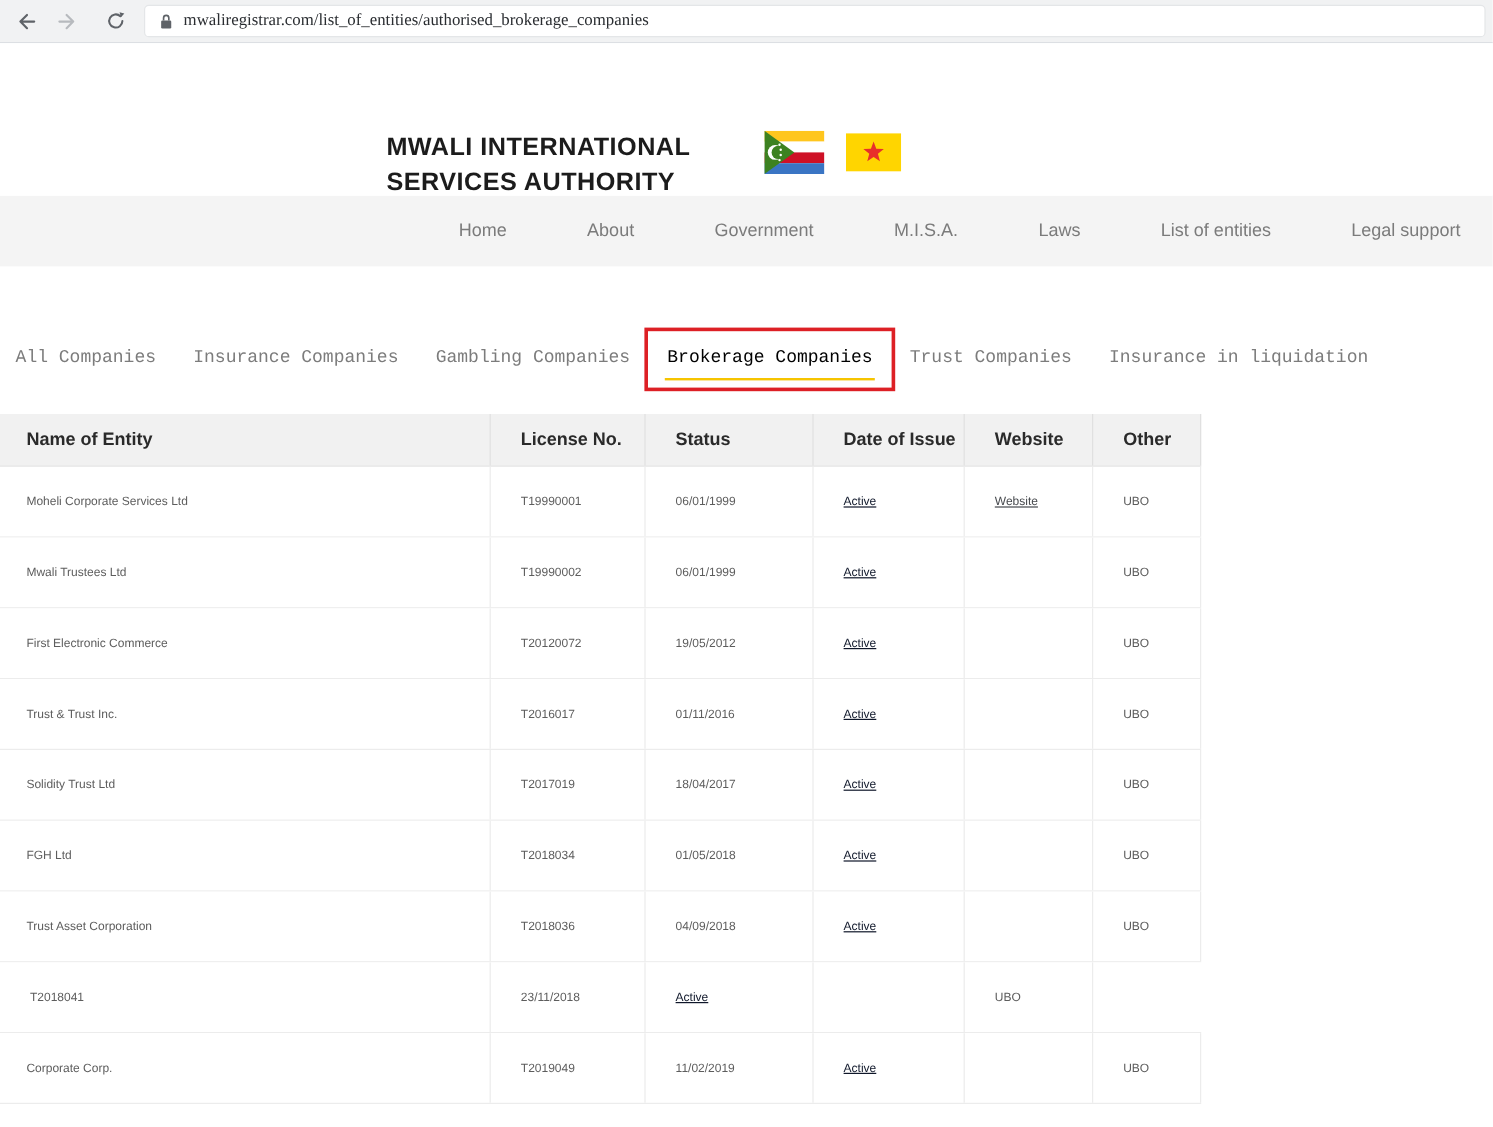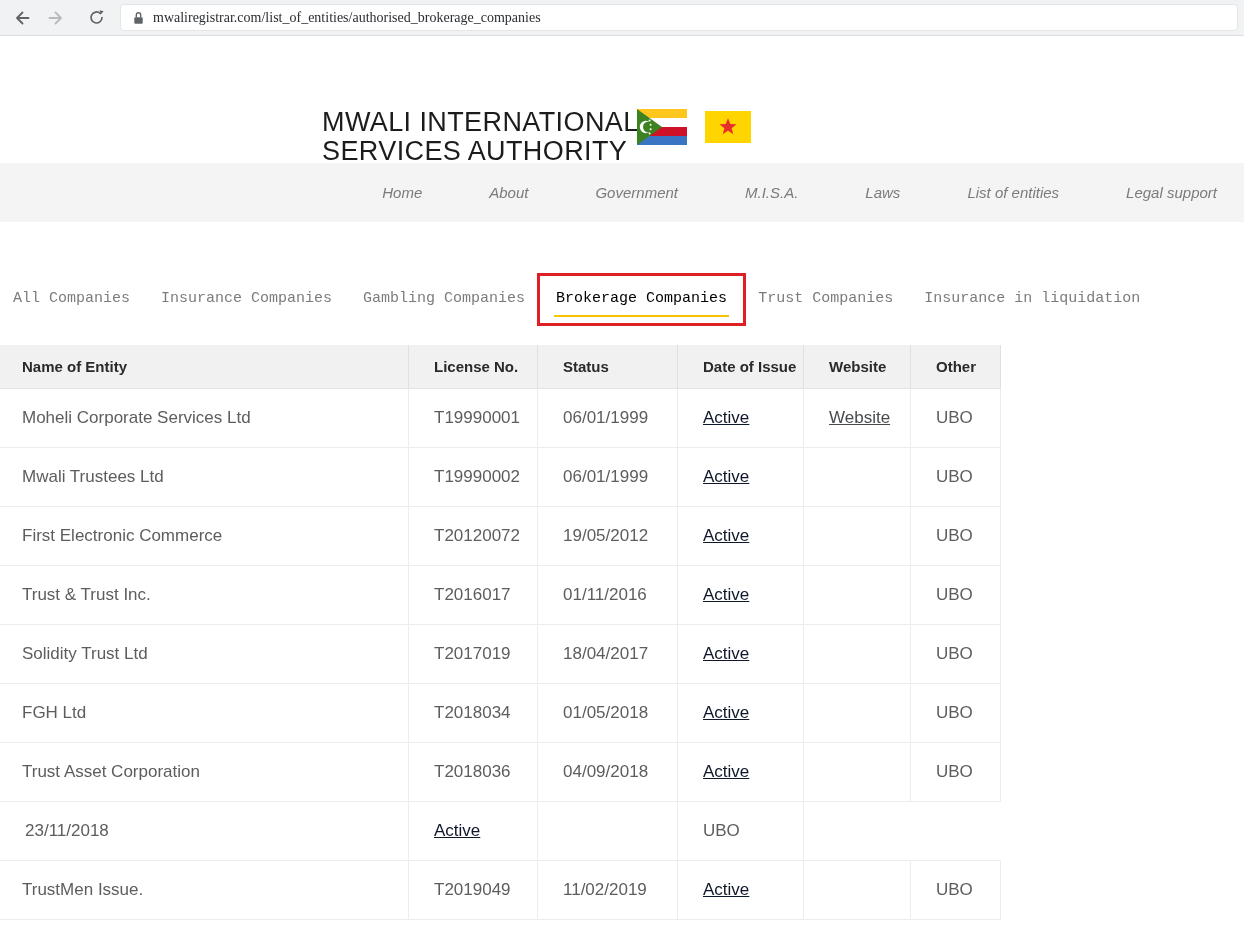--- a/index.html
+++ b/index.html
@@ -35,38 +35,37 @@
     padding: 0 12px;
     gap: 9px;
     font-family: Liberation Serif, serif;
   }
   .url-text { font-size: 14px; color: #2a2d31; white-space: nowrap; }
 
   
   .site-header { position: relative; height: 127px; background: #fff; }
   .site-title {
     position: absolute; left: 322px; top: 72px;
-    font-size: 27px; font-weight: normal; letter-spacing: 0.4px;
+    font-size: 21px; font-weight: bold; letter-spacing: 0.4px;
     line-height: 29px; color: #1c1c1c;
   }
   .flag { position: absolute; display: block; }
   .flag-comoros { left: 637px; top: 73px; }
   .flag-star { left: 705px; top: 75px; }
 
   
   .main-nav {
     height: 59px;
     background: #f4f4f4;
     display: flex;
     align-items: center;
     justify-content: flex-end;
     gap: 67px;
     padding-right: 27px;
     font-size: 15px;
-    font-style: italic;
   }
   .nav-item { color: #7b7b7b; cursor: pointer; white-space: nowrap; }
 
   
   .tabs-row {
     margin-top: 50px;
     height: 53px;
     display: flex;
     align-items: center;
     gap: 31px;
@@ -98,21 +97,21 @@
   .th {
     display: flex; align-items: center;
     font-size: 15px; font-weight: bold; color: #2a2a2a;
     padding-left: 25px;
     border-right: 1px solid #e0e0e0;
   }
   .th:first-child { padding-left: 22px; }
   .tr { height: 59px; border-bottom: 1px solid #ececec; background: #fff; }
   .td {
     display: flex; align-items: center;
-    font-size: 17px; color: #5d5d5d;
+    font-size: 10px; color: #5d5d5d;
     padding-left: 25px;
     border-right: 1px solid #ececec;
     overflow: hidden; white-space: nowrap;
   }
   .td-name { padding-left: 22px; }
   .status-link { color: #0f172a; text-decoration: underline; cursor: pointer; }
   .website-link { color: #474a4e; text-decoration: underline; cursor: pointer; }
 </style>
 </head>
 <body>
@@ -264,29 +263,30 @@
         <div class="td td-name">Trust Asset Corporation</div>
         <div class="td">T2018036</div>
         <div class="td">04/09/2018</div>
         <div class="td">
           <span class="status-link">Active</span>
         </div>
         <div class="td"></div>
         <div class="td">UBO</div>
       </div>
       <div class="tr">
+        <div class="td">T2018041</div>
         <div class="td">23/11/2018</div>
         <div class="td">
           <span class="status-link">Active</span>
         </div>
         <div class="td"></div>
         <div class="td">UBO</div>
       </div>
       <div class="tr">
-        <div class="td td-name">TrustMen Issue.</div>
+        <div class="td td-name">Corporate Corp.</div>
         <div class="td">T2019049</div>
         <div class="td">11/02/2019</div>
         <div class="td">
           <span class="status-link">Active</span>
         </div>
         <div class="td"></div>
         <div class="td">UBO</div>
       </div>
     </div>
 </div>

